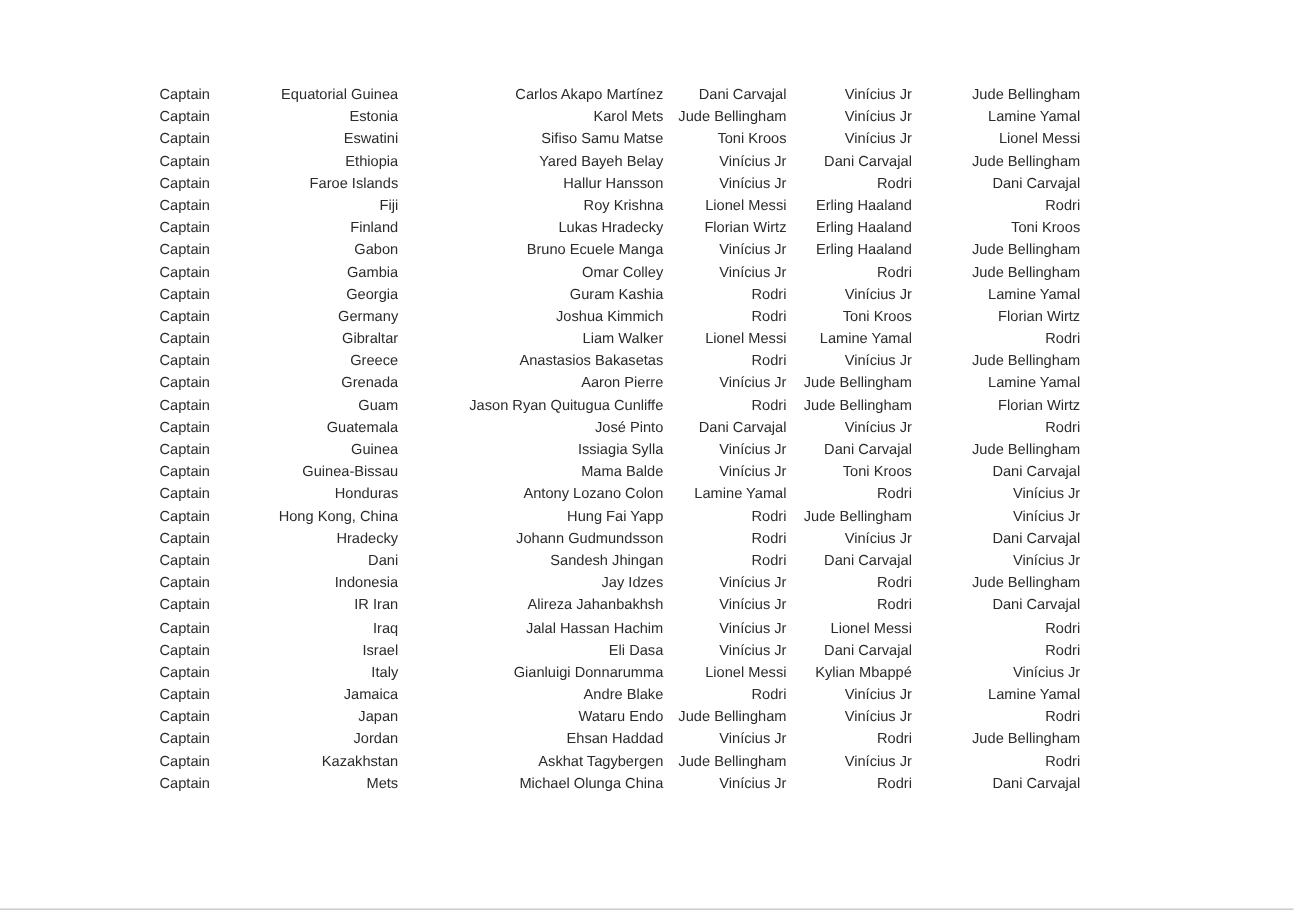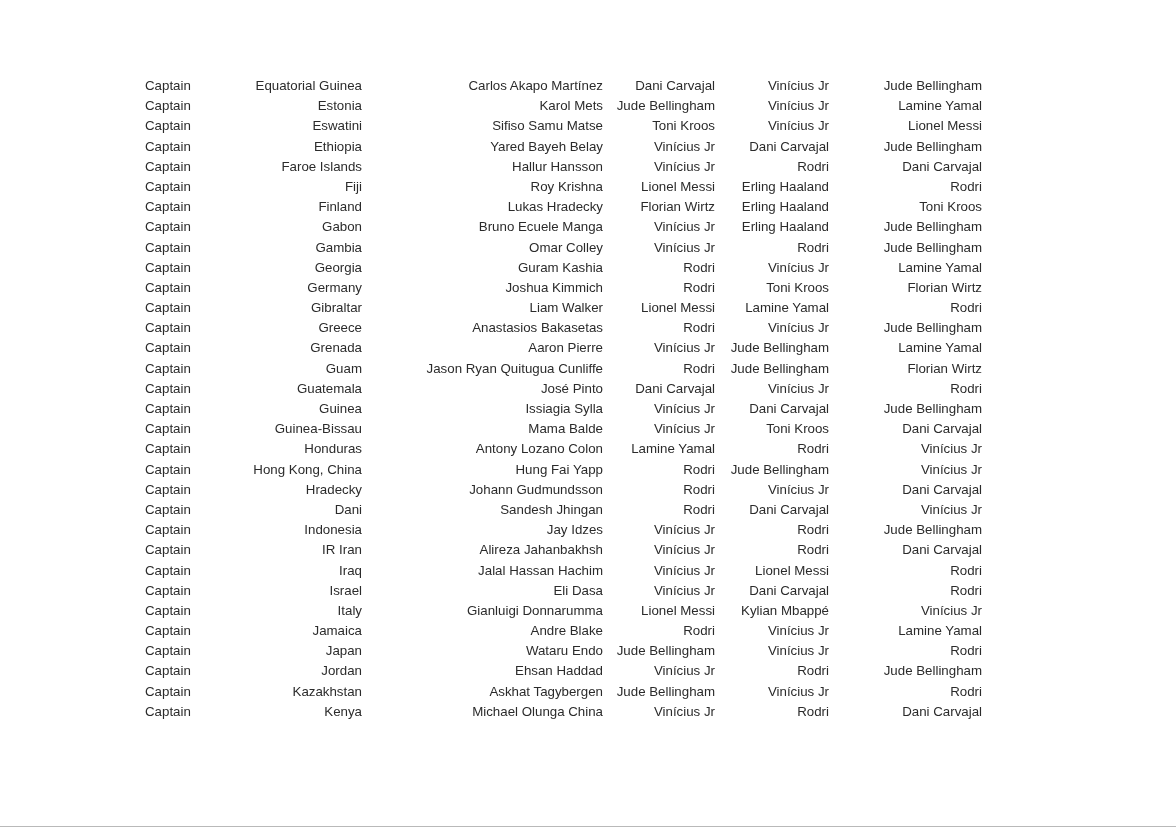--- a/index.html
+++ b/index.html
@@ -339,21 +339,21 @@
         <tr>
           <td class="c-role">Captain</td>
           <td class="c-country">Kazakhstan</td>
           <td class="c-captain">Askhat Tagybergen</td>
           <td class="c-p1">Jude Bellingham</td>
           <td class="c-p2">Vinícius Jr</td>
           <td class="c-p3">Rodri</td>
         </tr>
         <tr>
           <td class="c-role">Captain</td>
-          <td class="c-country">Kenya</td>
+          <td class="c-country">Mets</td>
           <td class="c-captain">Michael Olunga China</td>
           <td class="c-p1">Vinícius Jr</td>
           <td class="c-p2">Rodri</td>
           <td class="c-p3">Dani Carvajal</td>
         </tr>
       </tbody>
   </table>
   <div id="bottom-rule"></div>
 </div>
 

